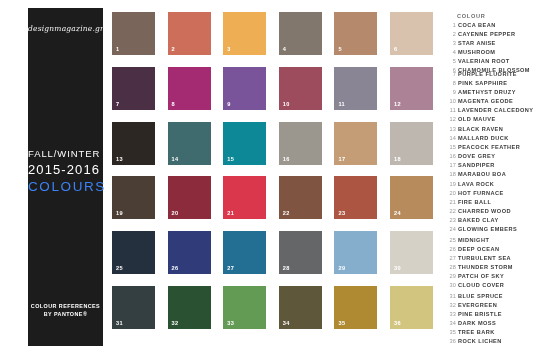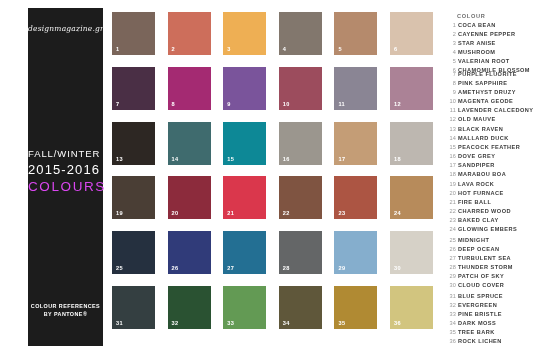--- a/index.html
+++ b/index.html
@@ -63,21 +63,21 @@
     letter-spacing: 1.1px;
     font-weight: 400;
     color: #ffffff;
     line-height: 17px;
     white-space: nowrap;
   }
   #headline .word {
     font-size: 13.5px;
     letter-spacing: 1.6px;
     font-weight: 400;
-    color: #d946ef;
+    color: #3b82f6;
     line-height: 17px;
     white-space: nowrap;
   }
   #credit {
     position: absolute;
     left: 0;
     bottom: 28px;
     width: 75px;
     text-align: center;
     font-size: 5.4px;

